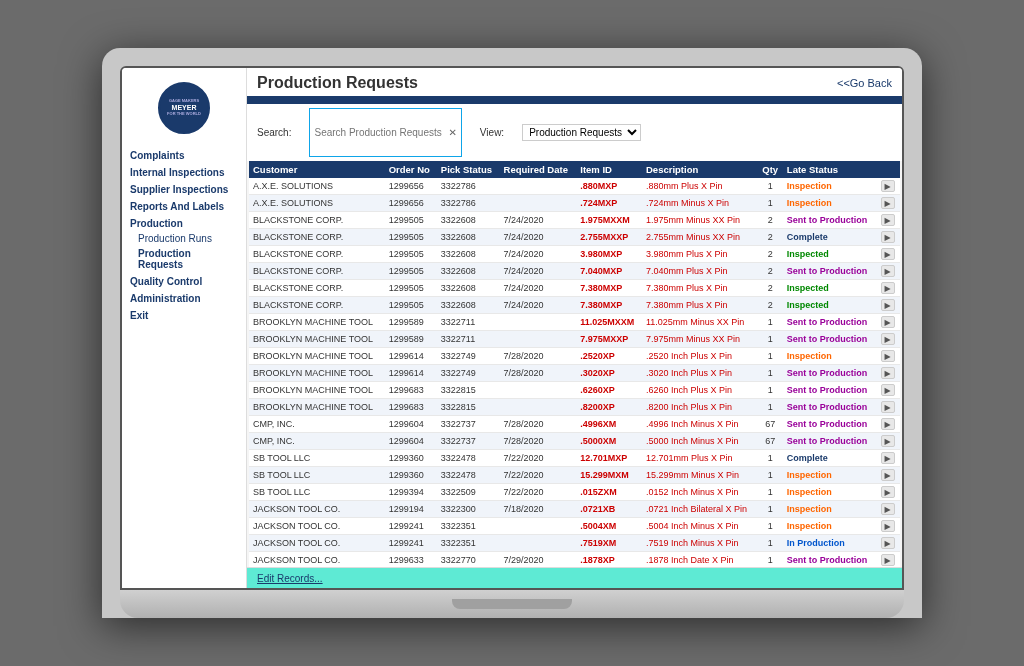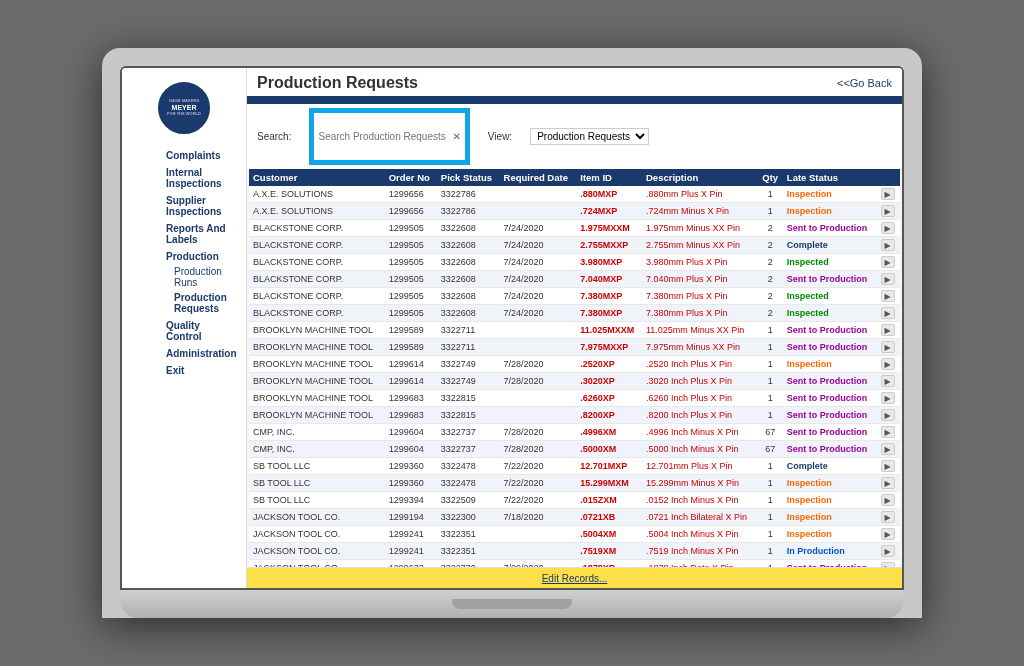--- a/index.html
+++ b/index.html
@@ -75,21 +75,21 @@
       color: #fff;
       font-size: 5px;
       text-align: center;
       font-weight: bold;
       line-height: 1.2;
     }
     .logo-text-top { font-size: 4px; color: #aad; }
     .logo-text-main { font-size: 7px; font-weight: 900; color: #fff; }
     .logo-text-bottom { font-size: 4px; color: #aad; }
 
-    .sidebar-nav { margin-top: 4px; padding-left: 36px; }
+    .sidebar-nav { margin-top: 4px; }
     .sidebar-section-header {
       font-size: 10px;
       font-weight: bold;
       color: #1a3a6b;
       padding: 4px 8px 2px 8px;
       cursor: pointer;
     }
     .sidebar-sub-item {
       font-size: 10px;
       color: #1a3a6b;
@@ -137,21 +137,21 @@
       display: flex;
       align-items: center;
       padding: 4px 0 4px 0;
       gap: 18px;
       font-size: 10px;
       color: #333;
     }
     .search-input-wrapper {
       display: flex;
       align-items: flex-end;
-      border: 5px solid #0ea5e9;
+      border: 1px solid #0ea5e9;
       padding: 18px 4px;
       background: #fff;
       font-size: 10px;
     }
     .search-x {
       cursor: pointer;
       color: #666;
       margin-left: 4px;
     }
     .view-select {
@@ -215,23 +215,22 @@
       border-radius: 2px;
       width: 14px;
       height: 12px;
       font-size: 8px;
       cursor: pointer;
       color: #555;
     }
 
     .footer-area {
       padding: 4px 10px;
-      background: #fde047;
+      background: #5eead4;
       border-top: 1px solid #ddd;
-      text-align: center;
     }
     .edit-link {
       font-size: 10px;
       color: #1a3a6b;
       text-decoration: underline;
       cursor: pointer;
     }
   </style>
 </head>
 <body>

